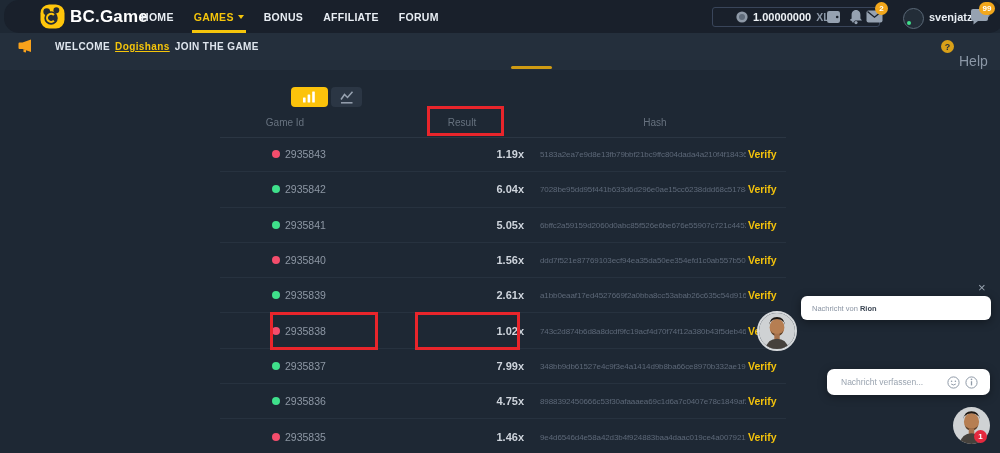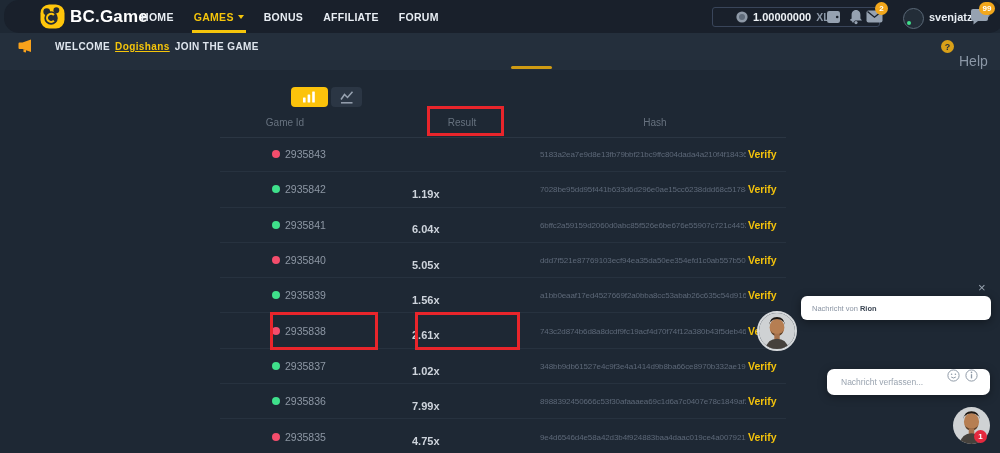--- a/index.html
+++ b/index.html
@@ -57,22 +57,22 @@
               color:#67727f; font-size:10px; }
   .head-divider { position:absolute; left:220px; top:137px; width:566px; height:1px; background:#2b3643; }
 
   .table-body { position:absolute; left:220px; top:137px; width:566px; z-index:1; }
   .row { position:relative; height:35.3px; border-bottom:1px solid #27323f; }
   .dot { position:absolute; left:52px; top:50%; transform:translateY(-50%); width:8px; height:8px; border-radius:50%; }
   .dot.win  { background:var(--win); }
   .dot.lose { background:var(--lose); }
   .gid { position:absolute; left:65px; top:50%; transform:translateY(-50%);
          color:#8d97a4; font-size:10.5px; font-weight:400; }
-  .res { position:absolute; left:192px; top:50%; transform:translateY(-50%); width:120px; text-align:left;
-         color:#ced4dc; font-size:11px; font-weight:bold;margin-top:40px; }
+  .res { position:absolute; left:184px; top:50%; transform:translateY(-50%); width:120px; text-align:right;
+         color:#ced4dc; font-size:11px; font-weight:bold; }
   .hash { position:absolute; left:320px; top:50%; transform:translateY(-50%); width:206px; overflow:hidden;
           white-space:nowrap; color:#5d6878; font-size:8px; letter-spacing:-.1px; }
   .verify { position:absolute; left:528px; top:50%; transform:translateY(-50%);
             color:var(--verify); font-size:10.5px; font-weight:bold; cursor:pointer; }
 
   
   .anno { position:absolute; border:3px solid var(--annotation); z-index:40; }
   .anno-result-head { left:427px; top:106px; width:77px; height:30px; }
   .anno-game-id     { left:270px; top:312px; width:108px; height:38px; }
   .anno-result-val  { left:415px; top:312px; width:105px; height:38px; }
@@ -82,21 +82,21 @@
   .chat > * { pointer-events:auto; }
   .chat-close { position:absolute; left:978px; top:281px; color:#98a3b0; font-size:13px; line-height:13px; cursor:pointer; }
   .msg-card { position:absolute; left:801px; top:296px; width:190px; background:#fff; border-radius:6px;
               padding:8px 11px 7px; box-shadow:0 2px 10px rgba(0,0,0,.4); }
   .msg-from { font-size:7.5px; color:#8a94a3; }
   .msg-from b { color:#3c4654; }
   .msg-text { margin-top:4px; font-size:7.2px; line-height:10.8px; color:#4a5462; text-align:justify; }
   .avatar-round { border-radius:50%; overflow:hidden; display:block; }
   .sender-avatar { position:absolute; left:757px; top:311px; width:40px; height:40px; border:2px solid #d6d9dc; }
   .input-bar { position:absolute; left:827px; top:369px; width:163px; height:26px; background:#fff; border-radius:7px;
-               display:flex; padding:0 12px 0 14px; gap:5px; box-shadow:0 2px 8px rgba(0,0,0,.35); }
+               display:flex; align-items:center; padding:0 12px 0 14px; gap:5px; box-shadow:0 2px 8px rgba(0,0,0,.35); }
   .input-bar input { flex:1; width:0; border:none; outline:none; font-size:8.5px; color:#4a5462;
                      font-family:"Liberation Sans", sans-serif; background:transparent; }
   .input-bar input::placeholder { color:#9aa4b0; }
   .bottom-avatar { position:absolute; left:953px; top:407px; width:37px; height:37px; cursor:pointer; }
   .unread { position:absolute; left:974px; top:430px; width:13px; height:13px; border-radius:50%;
             background:#e5293e; color:#fff; font-size:8px; font-weight:bold;
             display:flex; align-items:center; justify-content:center; z-index:51; }
 </style>
 </head>
 <body>

